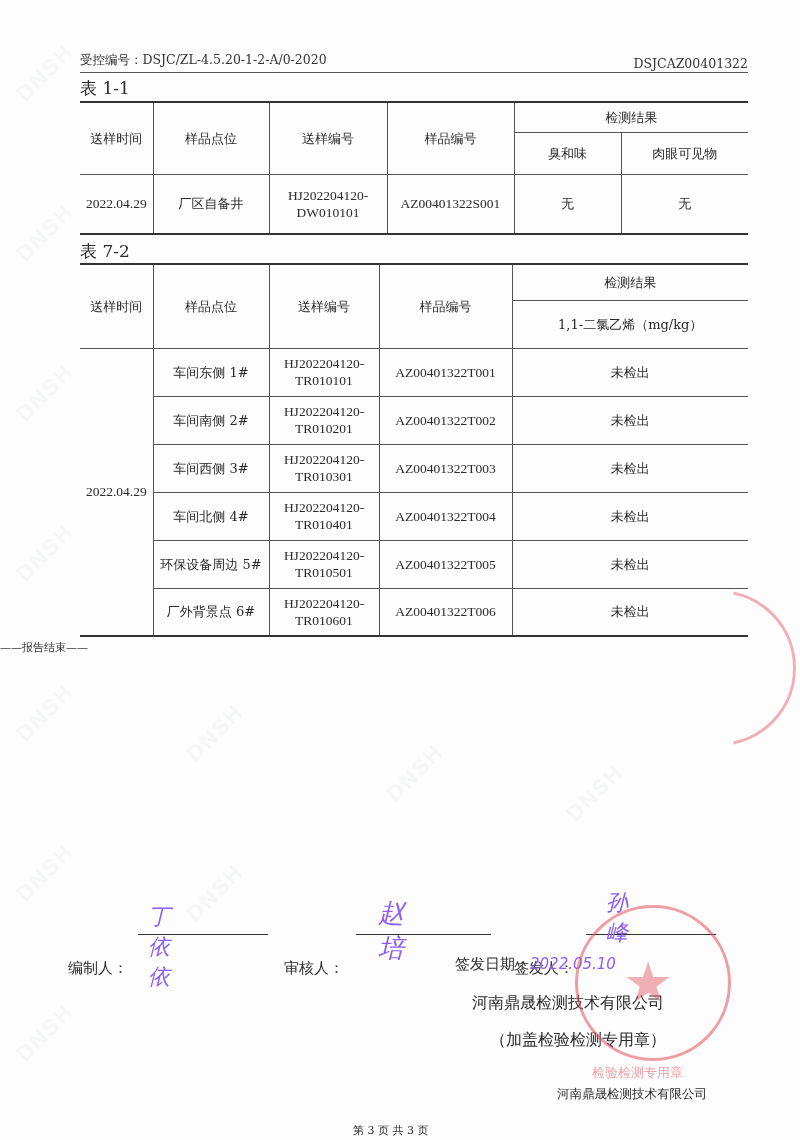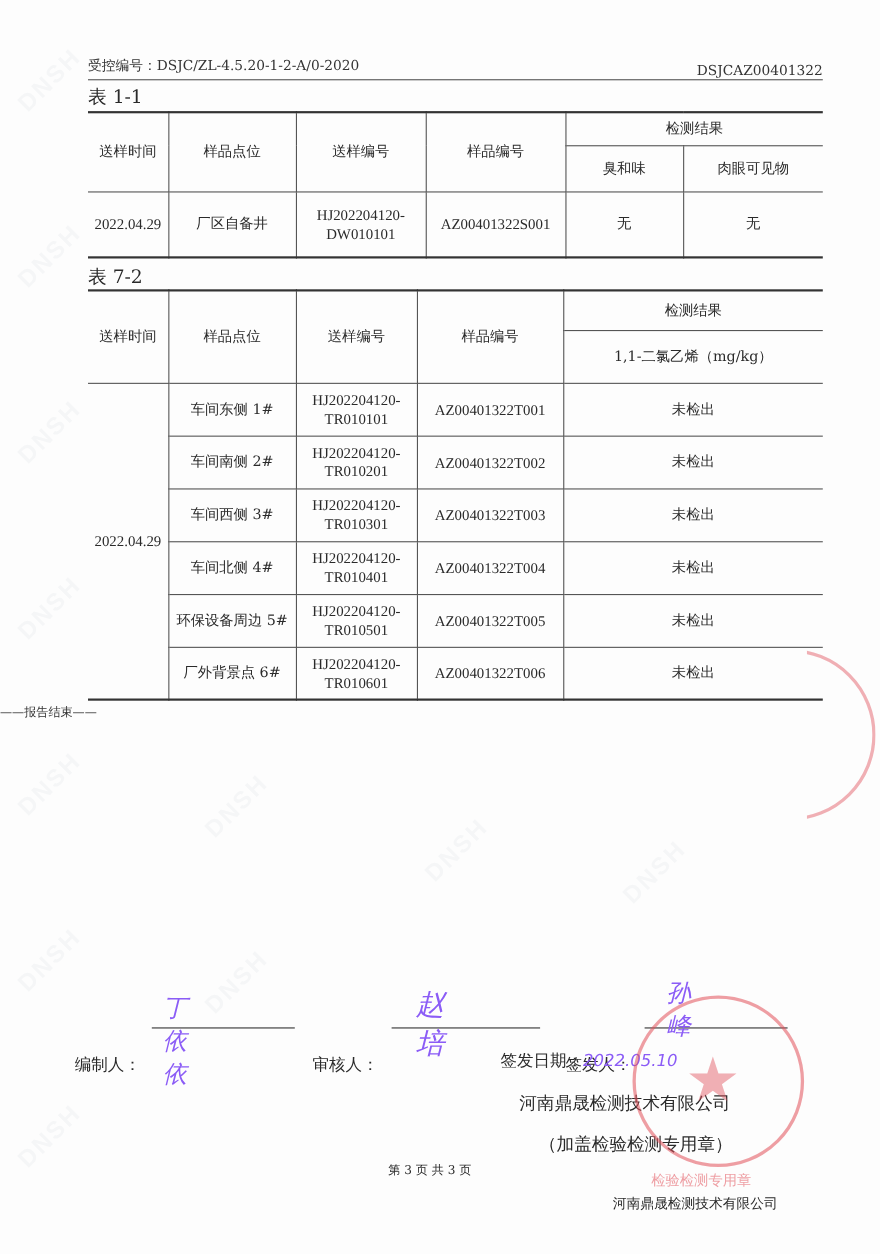--- a/index.html
+++ b/index.html
@@ -23,21 +23,21 @@
   table td.last { border-right: none; }
   .eng { font-family: "Liberation Serif", serif; font-size: 13.5px; }
   .end-mark { position: absolute; left: 0; width: 724px; top: 640px; text-align: left; font-size: 11px; color: #333; }
   .sig-row { position: absolute; top: 910px; left: 68px; font-size: 15px; }
   .sig-label { position: absolute; white-space: nowrap; margin-top: 47px; }
   .sig-line { position: absolute; border-bottom: 1px solid #333; height: 24px; }
   .sig-hand { position: absolute; font-family: "DejaVu Sans", sans-serif; font-size: 22px; color: #8b5cf6; font-style: italic; }
   .sign-date { position: absolute; top: 955px; left: 455px; font-size: 15px; }
   .company { position: absolute; top: 993px; left: 472px; font-size: 16px; }
   .seal-note { position: absolute; top: 1030px; left: 490px; font-size: 16px; text-align: center; }
-  .page-no { position: absolute; top: 1056px; left: 353px; font-size: 11px; text-align: right; }
+  .page-no { position: absolute; top: 1123px; left: 353px; font-size: 11px; text-align: right; }
   .footer-co { position: absolute; top: 1086px; left: 557px; font-size: 12.5px; }
   .stamp { position: absolute; left: 575px; top: 905px; width: 150px; height: 150px; border-radius: 50%;
            border: 3px solid rgba(225,80,90,0.55); }
   .stamp-star { position: absolute; left: 45px; top: 42px; font-size: 56px; color: rgba(225,80,90,0.45); font-family: "DejaVu Sans", sans-serif; }
   .stamp-text { position: absolute; font-size: 13px; color: rgba(225,80,90,0.55); font-family: "DejaVu Sans", sans-serif; }
   .stamp2 { position: absolute; left: 640px; top: 590px; width: 150px; height: 150px; border-radius: 50%;
             border: 3px solid rgba(225,80,90,0.45); clip-path: inset(0 0 0 60%); }
 </style>
 </head>
 <body>

